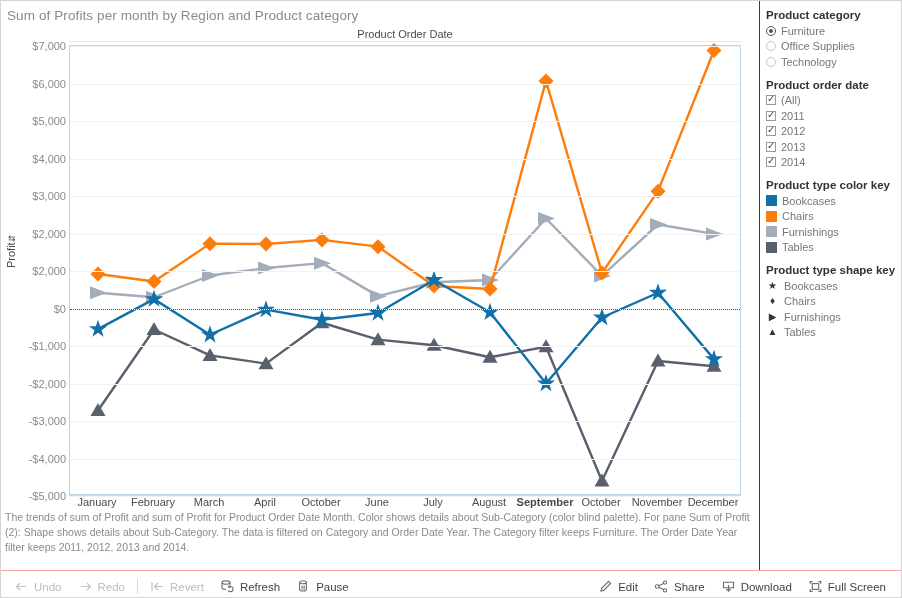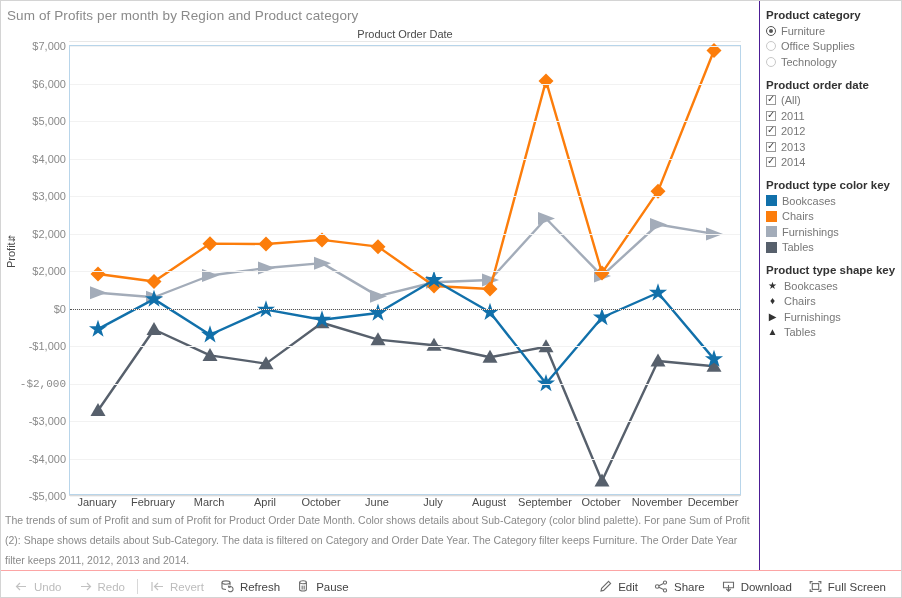--- a/index.html
+++ b/index.html
@@ -69,21 +69,21 @@
     transform:translateX(-50%); white-space:nowrap;
   }
   .xaxis-rule {
     position:absolute; left:68px; right:18px; top:453px;
     height:1px; background:#d9d9d9;
   }
   svg.series { position:absolute; left:0; top:0; overflow:visible; }
 
   
   .caption {
-    font-size:10.5px; color:#8a8a8a; line-height:20px;
+    font-size:10.5px; color:#8a8a8a; line-height:15px;
     padding:3px 8px 0 4px; height:46px;
   }
 
   
   .lg-title {
     font-size:11.5px; font-weight:bold; color:#333;
     margin:0 0 2px 0;
   }
   .lg-block { margin-bottom:9px; }
   .lg-item {
@@ -226,41 +226,41 @@
             <div class="ytick" style="top: 150px;">$3,000</div>
             <div class="gridline" style="top: 187.5px;"></div>
             <div class="ytick" style="top: 187.5px;">$2,000</div>
             <div class="gridline" style="top: 225px;"></div>
             <div class="ytick" style="top: 225px;">$2,000</div>
             <div class="gridline" style="top: 262.5px;"></div>
             <div class="ytick" style="top: 262.5px;">$0</div>
             <div class="gridline" style="top: 300px;"></div>
             <div class="ytick" style="top: 300px;">-$1,000</div>
             <div class="gridline" style="top: 337.5px;"></div>
-            <div class="ytick" style="top: 337.5px; font-family: Liberation Mono, monospace;">-$2,000</div>
+            <div class="ytick" style="top: 337.5px;">-$2,000</div>
             <div class="gridline" style="top: 375px;"></div>
             <div class="ytick" style="top: 375px;">-$3,000</div>
             <div class="gridline" style="top: 412.5px;"></div>
             <div class="ytick" style="top: 412.5px;">-$4,000</div>
             <div class="gridline" style="top: 450px;"></div>
             <div class="ytick" style="top: 450px;">-$5,000</div>
             <div class="zeroline" style="top: 262.5px;"></div>
           </div>
 
         <div class="xaxis-rule"></div>
         <div id="xticks">
             <div class="xtick" style="left: 96px;">January</div>
             <div class="xtick" style="left: 152px;">February</div>
             <div class="xtick" style="left: 208px;">March</div>
             <div class="xtick" style="left: 264px;">April</div>
             <div class="xtick" style="left: 320px;">October</div>
             <div class="xtick" style="left: 376px;">June</div>
             <div class="xtick" style="left: 432px;">July</div>
             <div class="xtick" style="left: 488px;">August</div>
-            <div class="xtick" style="left: 544px;">September</div>
+            <div class="xtick" style="left: 544px; font-weight: bold;">September</div>
             <div class="xtick" style="left: 600px;">October</div>
             <div class="xtick" style="left: 656px;">November</div>
             <div class="xtick" style="left: 712px;">December</div>
           </div>
       </div>
 
       <div class="caption">The trends of sum of Profit and sum of Profit for Product Order Date Month.  Color shows details about Sub-Category (color blind palette).  For pane Sum of Profit (2):  Shape shows details about Sub-Category. The data is filtered on Category and Order Date Year. The Category filter keeps Furniture. The Order Date Year filter keeps 2011, 2012, 2013 and 2014.</div>
     </div>
 
     <div class="legend-col">

